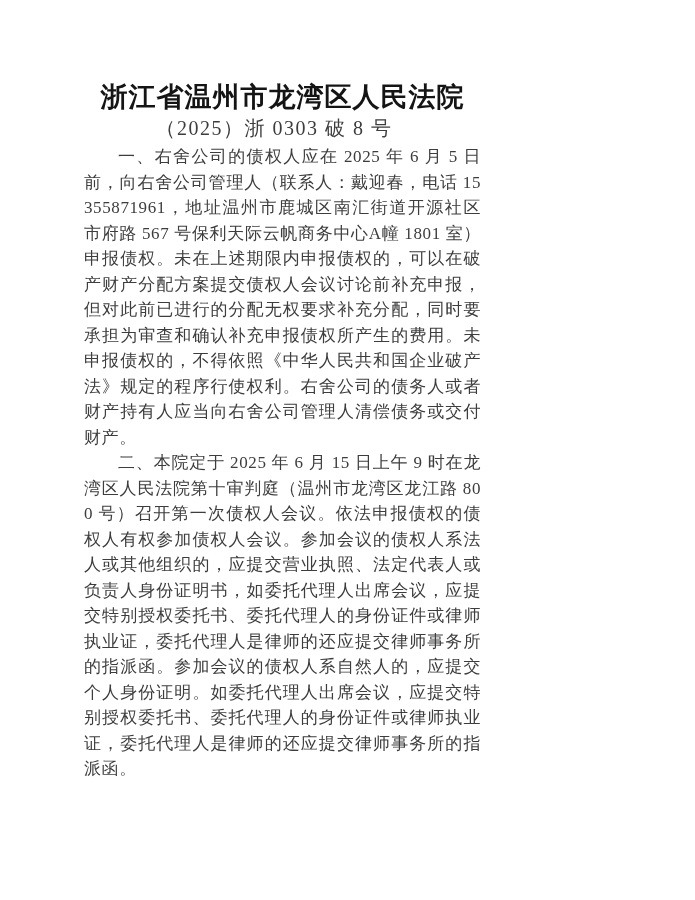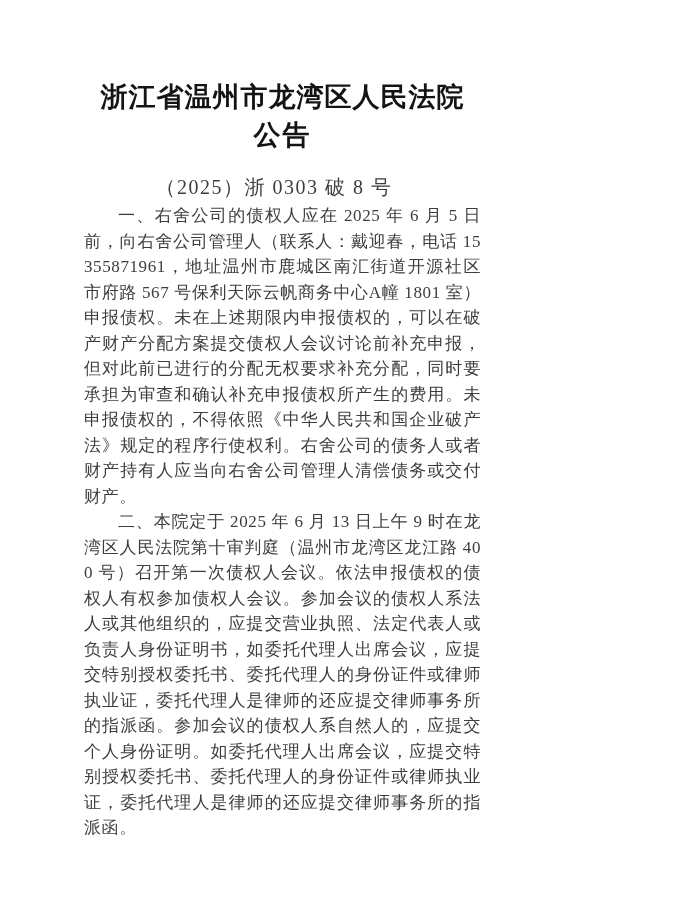--- a/index.html
+++ b/index.html
@@ -56,17 +56,16 @@
     text-indent: 2em;
     color: var(--body-color, #3d3d3d);
     word-break: break-all;
   }
 </style>
 </head>
 <body>
 
 <div class="page" style="--page-bg: #ffffff; --title-color: #141414; --body-color: #3d3d3d;">
   <h1 class="court-name">浙江省温州市龙湾区人民法院</h1>
-  <h2 class="doc-title">公告</h2>
   <div class="case-number">（2025）浙 0303 破 8 号</div>
   <p class="body-para">一、右舍公司的债权人应在 2025 年 6 月 5 日前，向右舍公司管理人（联系人：戴迎春，电话 15355871961，地址温州市鹿城区南汇街道开源社区市府路 567 号保利天际云帆商务中心A幢 1801 室）申报债权。未在上述期限内申报债权的，可以在破产财产分配方案提交债权人会议讨论前补充申报，但对此前已进行的分配无权要求补充分配，同时要承担为审查和确认补充申报债权所产生的费用。未申报债权的，不得依照《中华人民共和国企业破产法》规定的程序行使权利。右舍公司的债务人或者财产持有人应当向右舍公司管理人清偿债务或交付财产。</p>
-  <p class="body-para">二、本院定于 2025 年 6 月 13 日上午 9 时在龙湾区人民法院第十审判庭（温州市龙湾区龙江路 400 号）召开第一次债权人会议。依法申报债权的债权人有权参加债权人会议。参加会议的债权人系法人或其他组织的，应提交营业执照、法定代表人或负责人身份证明书，如委托代理人出席会议，应提交特别授权委托书、委托代理人的身份证件或律师执业证，委托代理人是律师的还应提交律师事务所的指派函。参加会议的债权人系自然人的，应提交个人身份证明。如委托代理人出席会议，应提交特别授权委托书、委托代理人的身份证件或律师执业证，委托代理人是律师的还应提交律师事务所的指派函。</p>
+  <p class="body-para">二、本院定于 2025 年 6 月 15 日上午 9 时在龙湾区人民法院第十审判庭（温州市龙湾区龙江路 800 号）召开第一次债权人会议。依法申报债权的债权人有权参加债权人会议。参加会议的债权人系法人或其他组织的，应提交营业执照、法定代表人或负责人身份证明书，如委托代理人出席会议，应提交特别授权委托书、委托代理人的身份证件或律师执业证，委托代理人是律师的还应提交律师事务所的指派函。参加会议的债权人系自然人的，应提交个人身份证明。如委托代理人出席会议，应提交特别授权委托书、委托代理人的身份证件或律师执业证，委托代理人是律师的还应提交律师事务所的指派函。</p>
 </div>
 
 </body></html>

